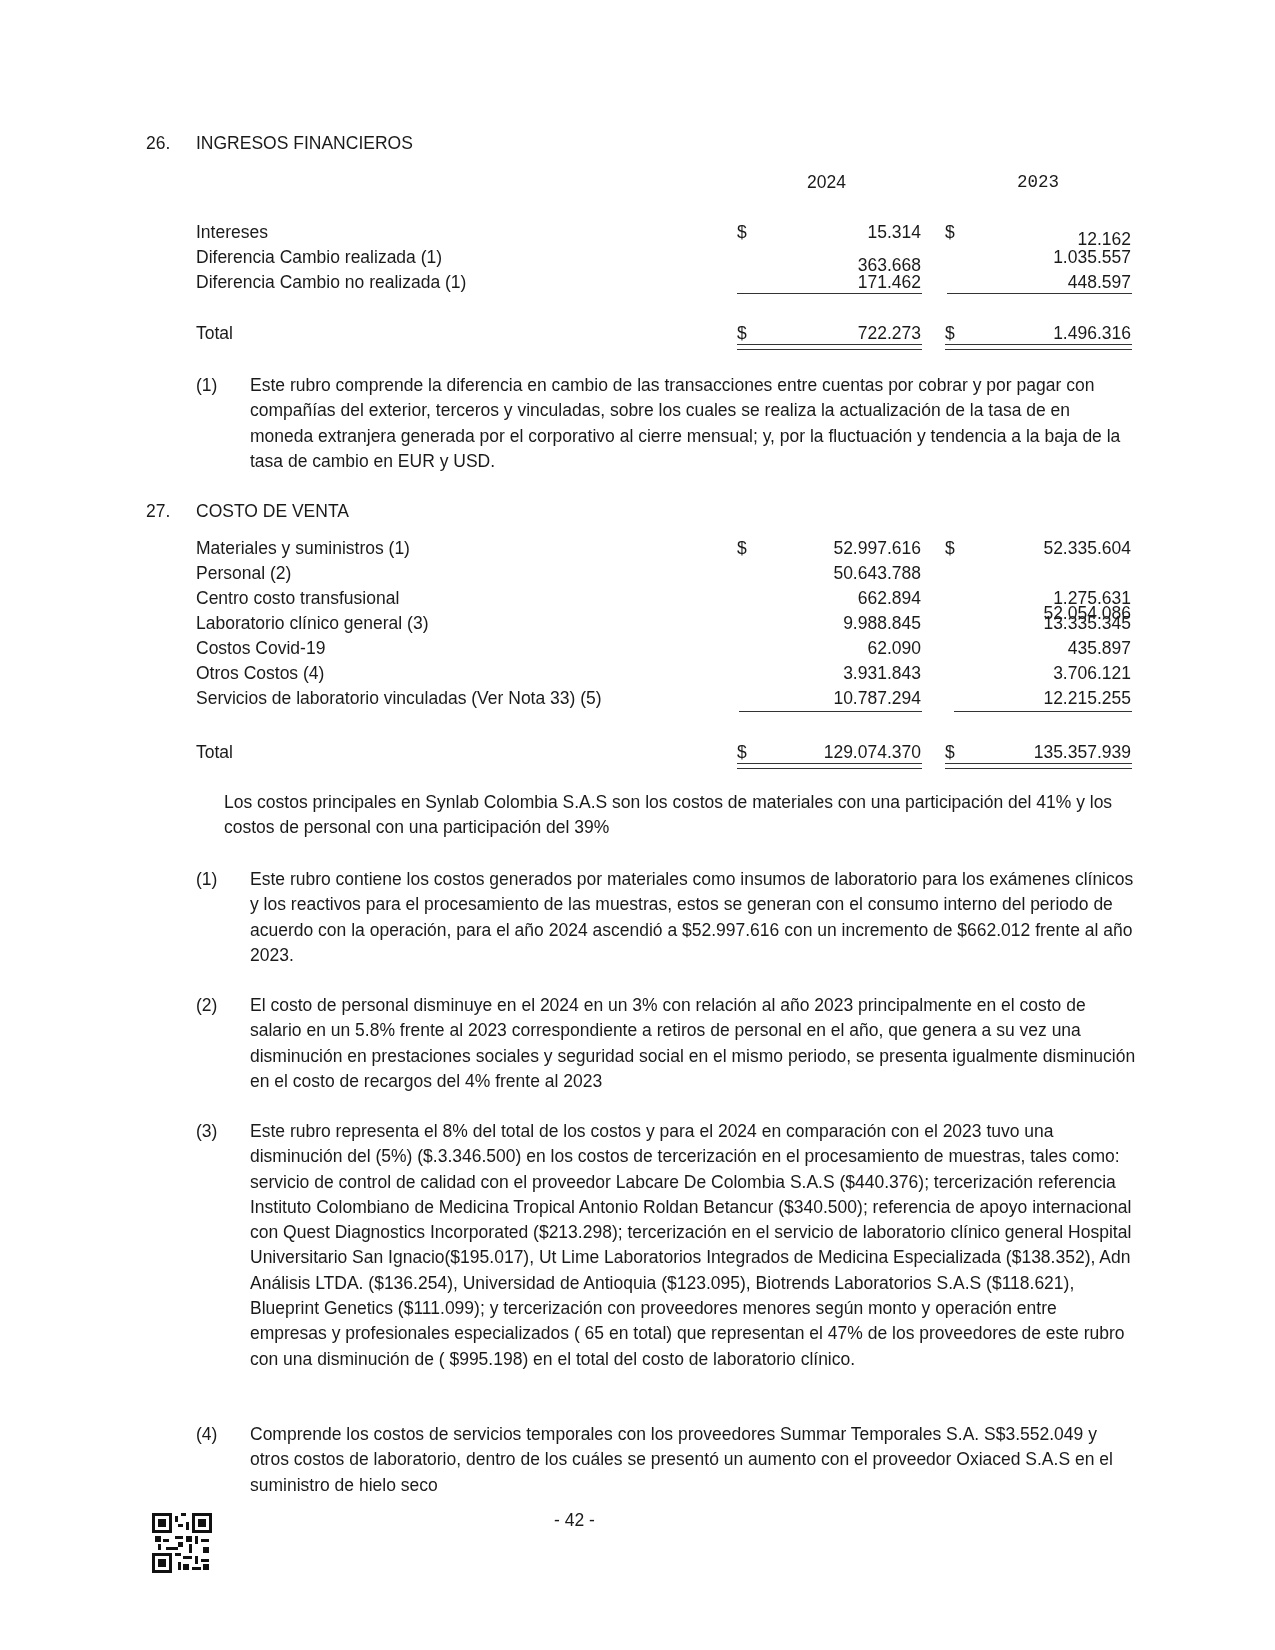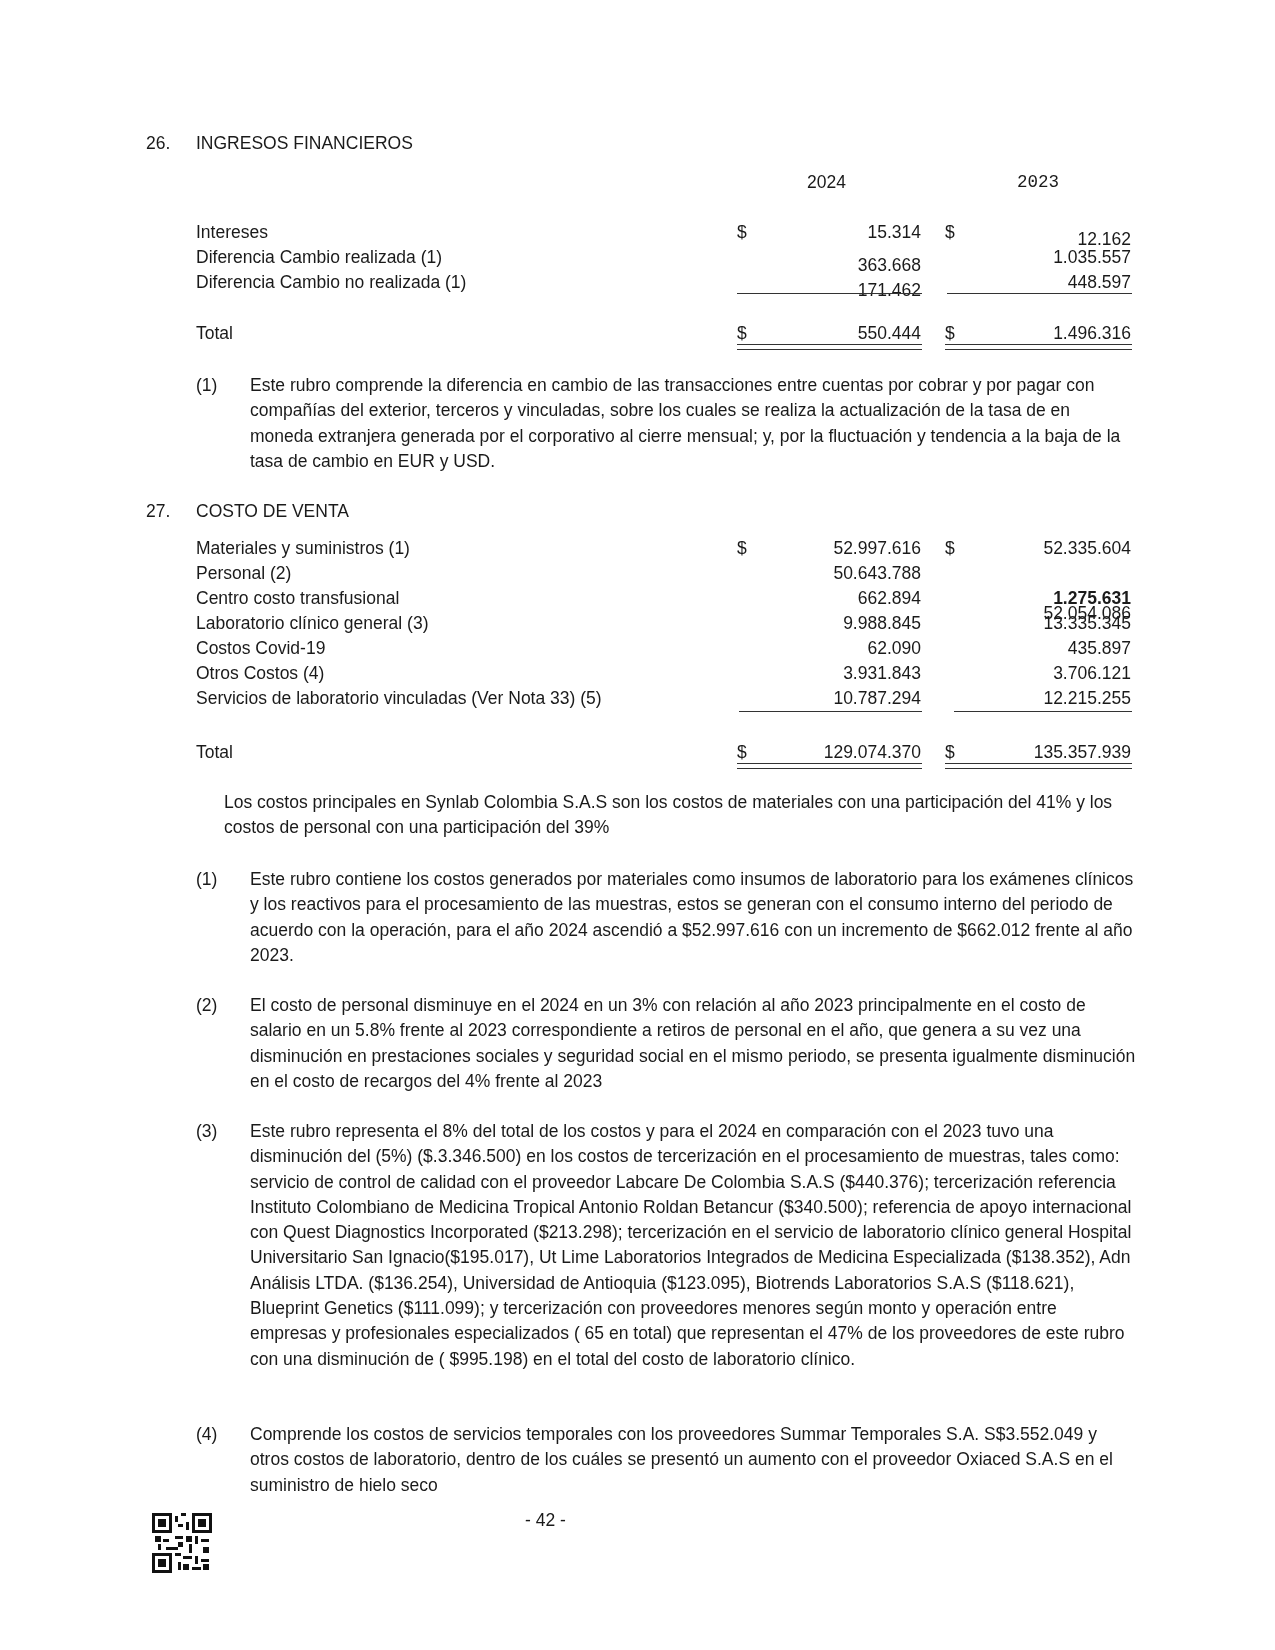--- a/index.html
+++ b/index.html
@@ -14,21 +14,21 @@
   .v1 { right:354px; text-align:right; }
   .v2 { right:144px; text-align:right; }
   .uline { position:absolute; height:1px; background:#333; }
   .dline { position:absolute; height:4px; border-top:1px solid #333; border-bottom:1px solid #333; }
   .para { position:absolute; left:196px; width:940px; line-height:25.3px; white-space:normal;margin-left:28px; }
   .fn { position:absolute; left:196px; width:940px; line-height:25.3px; }
   .fn .fn-mark { position:absolute; left:0; top:0; }
   .fn .fn-text { margin-left:54px; display:block; }
   .year { position:absolute; top:170px; line-height:25px; }
   .qr { position:absolute; left:152px; top:1513px; width:60px; height:60px; }
-  .pagenum { position:absolute; left:0; width:1091px; text-align:center; top:1508px; line-height:25px; }
+  .pagenum { position:absolute; left:0; width:1091px; text-align:center; top:1508px; line-height:25px;padding-left:29px; }
 </style>
 </head>
 <body>
 
 <div class="abs sec-num" style="top:131px;">26.</div>
 <div class="abs sec-title" style="top:131px;">INGRESOS FINANCIEROS</div>
 
 <div class="year" style="left:807px;">2024</div>
 <div class="year" style="left:1017px;font-family:Liberation Mono, monospace;">2023</div>
 
@@ -39,30 +39,30 @@
   <div class="abs dollar2" style="top:220px;">$</div>
   <div class="abs v2" style="top:227px;">12.162</div>
 </div>
 <div>
   <div class="abs label" style="top:245px;">Diferencia Cambio realizada (1)</div>
   <div class="abs v1" style="top:253px;">363.668</div>
   <div class="abs v2" style="top:245px;">1.035.557</div>
 </div>
 <div>
   <div class="abs label" style="top:270px;text-align:center;">Diferencia Cambio no realizada (1)</div>
-  <div class="abs v1" style="top:278px;text-align:right;">171.462</div>
+  <div class="abs v1" style="top:270px;text-align:right;">171.462</div>
   <div class="abs v2" style="top:270px;">448.597</div>
 </div>
 <div class="uline" style="left:737px; width:185px; top:293px;"></div>
 <div class="uline" style="left:947px; width:185px; top:293px;"></div>
 
 <div>
   <div class="abs label" style="top:321px;">Total</div>
   <div class="abs dollar1" style="top:321px;">$</div>
-  <div class="abs v1" style="top:321px;">550.444</div>
+  <div class="abs v1" style="top:321px;">722.273</div>
   <div class="abs dollar2" style="top:321px;">$</div>
   <div class="abs v2" style="top:321px;">1.496.316</div>
 </div>
 <div class="dline" style="left:737px; width:185px; top:344px;"></div>
 <div class="dline" style="left:945px; width:187px; top:344px;"></div>
 
 <div class="fn" style="top:373px;">
   <span class="fn-mark">(1)</span>
   <span class="fn-text">Este rubro comprende la diferencia en cambio de las transacciones entre cuentas por cobrar y por pagar con compañías del exterior, terceros y vinculadas, sobre los cuales se realiza la actualización de la tasa de en moneda extranjera generada por el corporativo al cierre mensual; y, por la fluctuación y tendencia a la baja de la tasa de cambio en EUR y USD.</span>
 </div>
@@ -78,21 +78,21 @@
   <div class="abs v2" style="top:536px;">52.335.604</div>
 </div>
 <div>
   <div class="abs label" style="top:561px;">Personal (2)</div>
   <div class="abs v1" style="top:561px;">50.643.788</div>
   <div class="abs v2" style="top:561px;margin-top:40px;">52.054.086</div>
 </div>
 <div>
   <div class="abs label" style="top:586px;">Centro costo transfusional</div>
   <div class="abs v1" style="top:586px;">662.894</div>
-  <div class="abs v2" style="top:586px;font-weight:bold;">1.275.631</div>
+  <div class="abs v2" style="top:586px;">1.275.631</div>
 </div>
 <div>
   <div class="abs label" style="top:611px;">Laboratorio clínico general (3)</div>
   <div class="abs v1" style="top:611px;">9.988.845</div>
   <div class="abs v2" style="top:611px;">13.335.345</div>
 </div>
 <div>
   <div class="abs label" style="top:636px;">Costos Covid-19</div>
   <div class="abs v1" style="top:636px;">62.090</div>
   <div class="abs v2" style="top:636px;">435.897</div>

